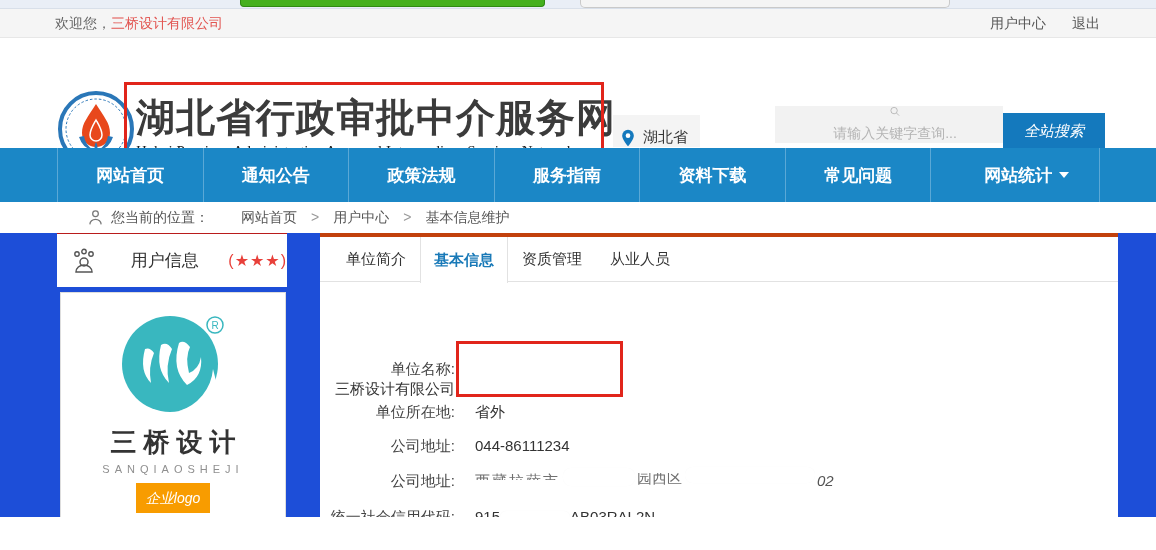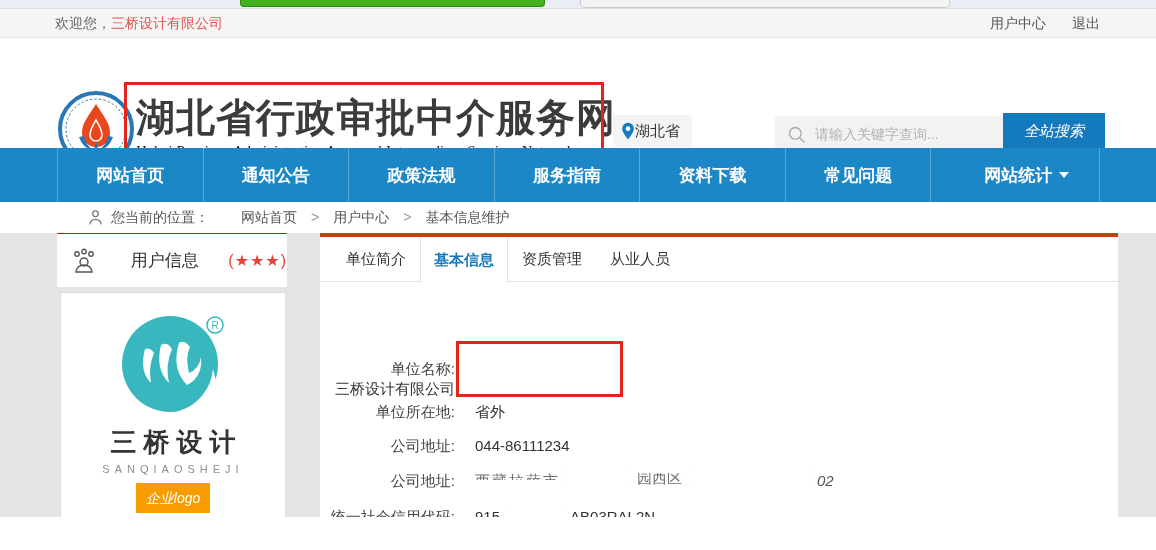--- a/index.html
+++ b/index.html
@@ -1,39 +1,39 @@
 <!DOCTYPE html>
 <html><head>
 <meta charset="utf-8">
 <style>
   * { margin:0; padding:0; box-sizing:border-box; }
   body { background:#fff; font-family:"Liberation Sans",sans-serif; }
-  .page { position:relative; width:1156px; height:517px; overflow:hidden; background:#e5e5e5; }
+  .page { position:relative; width:1156px; height:517px; overflow:hidden; background:#1d4ed8; }
 
   
   .browser-strip { position:absolute; left:0; top:0; width:1156px; height:9px; background:#e9eef6; border-bottom:1px solid #d8dfe9; }
   .strip-green { position:absolute; left:240px; top:0; width:305px; height:7px; background:#45b01e; border:1px solid #2f8a12; border-top:none; border-radius:0 0 4px 4px; }
   .strip-gray  { position:absolute; left:580px; top:0; width:370px; height:8px; background:#f4f4f4; border:1px solid #c9c9c9; border-top:none; border-radius:0 0 5px 5px; }
 
   
   .topbar { position:absolute; left:0; top:9px; width:1156px; height:29px; background:#f5f5f5; border-bottom:1px solid #e7e7e7; font-size:14px; color:#666; }
   .topbar-left { position:absolute; left:55px; top:0; line-height:29px; }
   .topbar-company { color:#e25450; }
   .topbar-right { position:absolute; right:56px; top:0; line-height:29px; display:flex; gap:26px; color:#555; }
   .topbar-right span { cursor:pointer; }
 
   
   .header { position:absolute; left:0; top:38px; width:1156px; height:110px; background:#fff; }
   .emblem { position:absolute; left:57px; top:52px; width:78px; height:78px; }
   .title-wrap { position:absolute; left:136px; top:57px; width:470px; }
   .site-title { font-size:39px; font-weight:900; color:#3b3b3b; letter-spacing:1px; line-height:46px; white-space:nowrap; }
   .site-subtitle { font-family:"Liberation Serif",serif; font-size:15px; color:#1d1d1d; margin-top:2px; white-space:nowrap; }
   .anno-box-title { position:absolute; left:124px; top:44px; width:480px; height:83px; border:3px solid #e1251b; pointer-events:none; }
-  .loc-badge { position:absolute; left:613px; top:77px; height:32px; background:#f4f4f4; display:flex; align-items:center; padding:0 12px 0 8px; gap:0; font-size:15px; color:#333; }
-  .search-input { position:absolute; left:775px; top:78px; width:228px; height:37px; background:#f2f2f2; display:flex; align-items:center; padding-left:12px; gap:8px; }
+  .loc-badge { position:absolute; left:613px; top:77px; height:32px; background:#f4f4f4; display:flex; align-items:flex-end; padding:0 12px 0 8px; gap:8px; font-size:15px; color:#333; }
+  .search-input { position:absolute; left:775px; top:68px; width:228px; height:37px; background:#f2f2f2; display:flex; align-items:center; padding-left:12px; gap:8px;flex-direction:column; }
   .search-placeholder { font-size:14px; color:#b3b3b3; }
   .search-btn { position:absolute; left:1003px; top:75px; width:102px; height:37px; background:#1479bd; color:#fff; font-size:15px; border:none; cursor:pointer;font-style:italic; }
 
   
   .nav { position:absolute; left:0; top:148px; width:1156px; height:54px; background:#1b87c6; }
   .nav-inner { position:absolute; left:57px; top:0; width:1043px; height:54px; display:flex; }
   .nav-item { flex:1; display:flex; align-items:center; justify-content:center; color:#fff; font-size:17px; font-weight:bold; border-left:1px solid rgba(255,255,255,.28); cursor:pointer; }
   .nav-item:last-child { border-right:1px solid rgba(255,255,255,.28);padding-left:23px; }
   .caret-down { width:0; height:0; border-left:5px solid transparent; border-right:5px solid transparent; border-top:6px solid #fff; margin-left:7px; }
 

